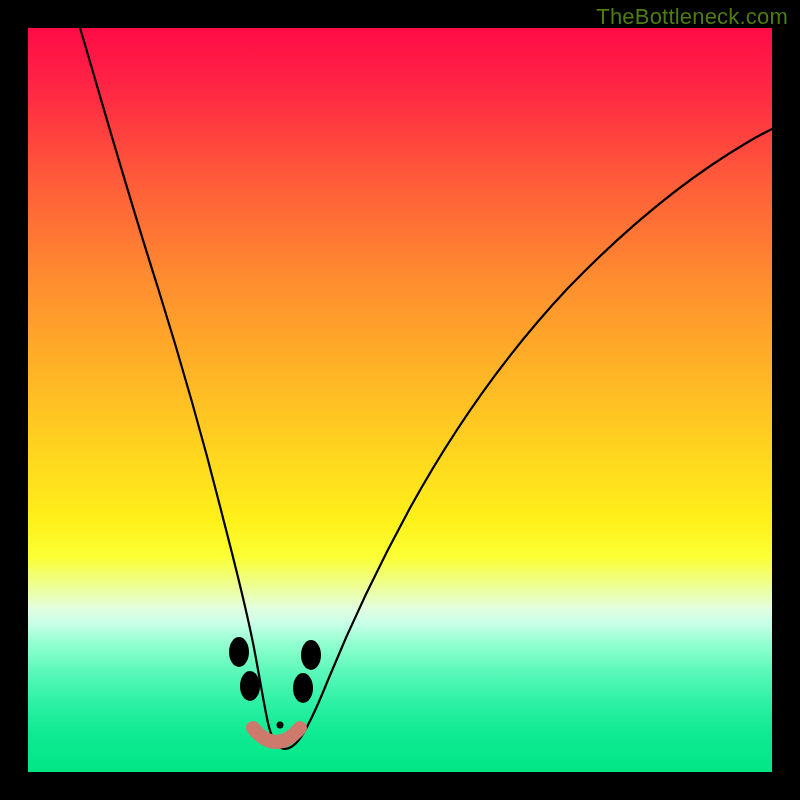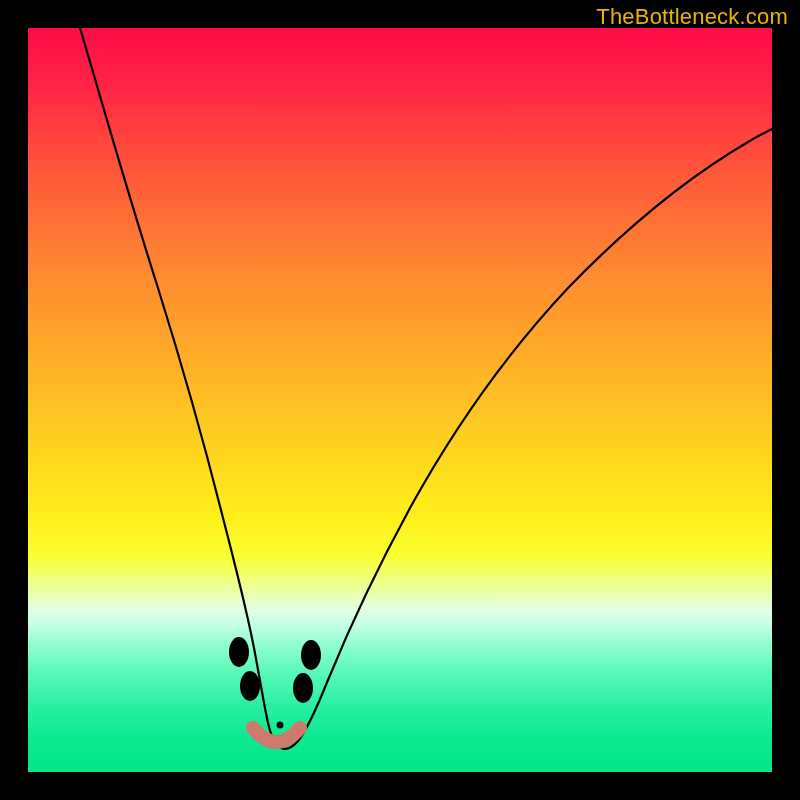--- a/index.html
+++ b/index.html
@@ -9,21 +9,21 @@
     height: 800px;
     background: #000;
     position: relative;
   }
   .watermark {
     position: absolute;
     top: 4px;
     right: 12px;
     font-family: Arial, Helvetica, sans-serif;
     font-size: 22px;
-    color: #eab308;
+    color: #4d7c0f;
     letter-spacing: 0.2px;
     z-index: 10;
   }
   .plot {
     position: absolute;
     left: 28px;
     top: 28px;
     width: 744px;
     height: 744px;
     background: linear-gradient(to bottom,

